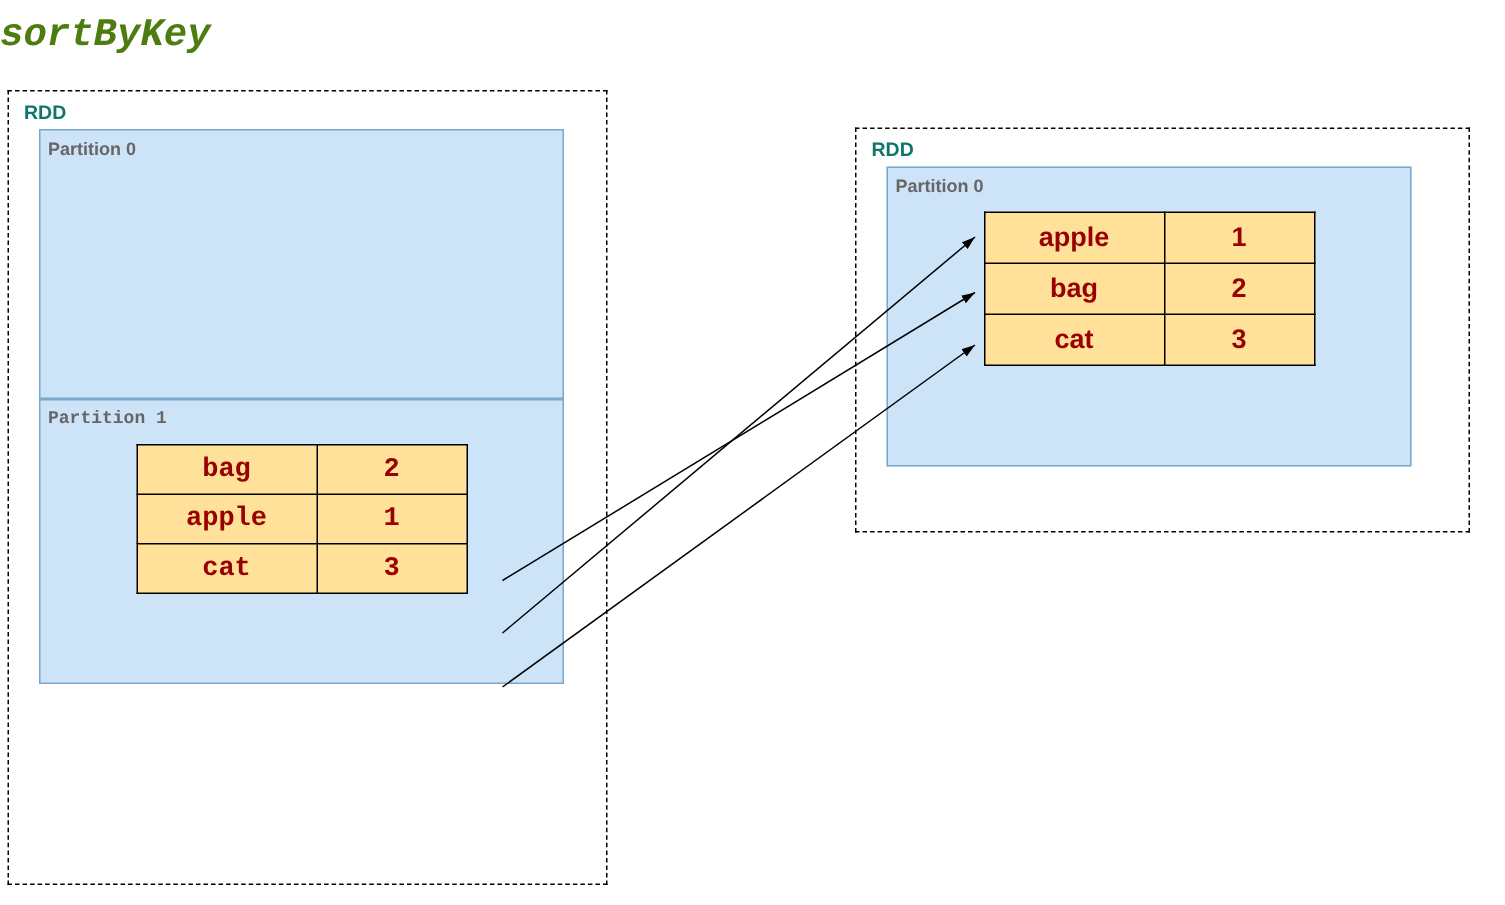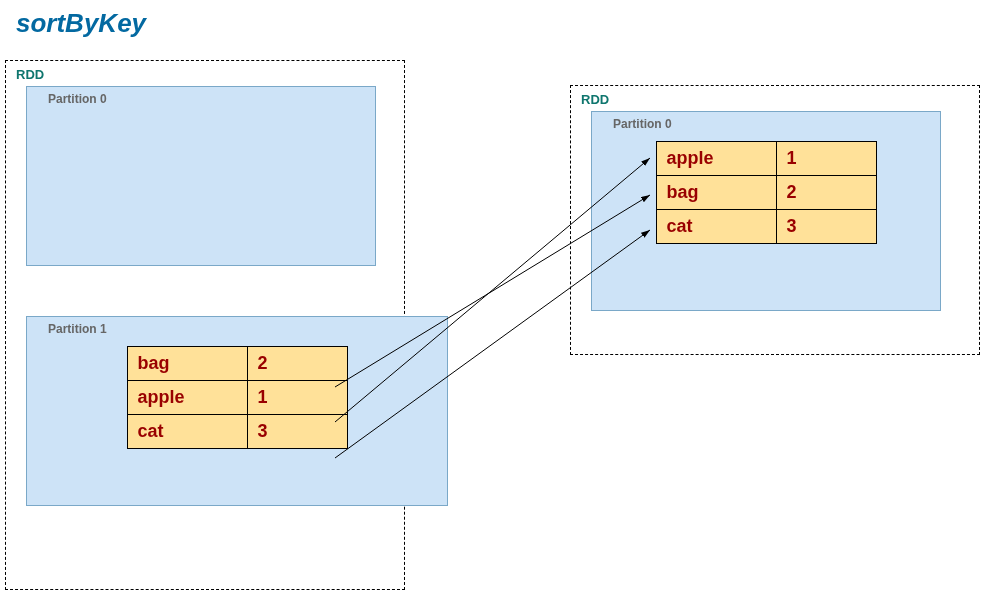--- a/index.html
+++ b/index.html
@@ -7,66 +7,67 @@
       width: 1003px;
       height: 603px;
       background: #fff;
       font-family: Arial, Helvetica, sans-serif;
       position: relative;
       overflow: hidden;
     }
     .title {
       position: absolute;
       top: 8px;
-      left: 16px;
-      color: #0369a1;
+      left: 0;
+      color: #4d7c0f;
       font-weight: bold;
       font-style: italic;
       font-size: 26px;
+      font-family: Liberation Mono, monospace;
     }
     .rdd {
       position: absolute;
       border: 1px dashed #000;
       padding: 6px 10px;
     }
     .rdd-label {
       font-size: 13px;
       font-weight: bold;
       color: #0f766e;
     }
     .partition {
       background: #cde3f7;
       border: 1px solid #7aa8c8;
-      padding: 5px 21px;
+      padding: 5px 5px;
       position: relative;
     }
     .partition-label {
       font-size: 12px;
       color: #666;
       font-weight: bold;
       margin-bottom: 4px;
     }
     .kvtable {
       border-collapse: collapse;
       margin: 10px auto 6px auto;
     }
     .kvtable td {
       border: 1px solid #000;
       background: #ffe199;
       color: #990000;
       font-weight: bold;
       font-size: 18px;
-      text-align: left;
+      text-align: center;
       padding: 6px 10px;
     }
     .kvtable td.keycell { width: 120px; }
     .kvtable td.valcell { width: 100px; }
     #rdd-left { top: 60px; left: 5px; width: 400px; height: 530px; }
     #part-left-0 { margin-top: 4px; width: 350px; height: 180px; margin-left: 10px; }
-    #part-left-1 { margin-top: 50px; width: 422px; height: 190px; margin-left: 10px; }
+    #part-left-1 { width: 350px; height: 190px; margin-left: 10px; font-family: Liberation Mono, monospace; }
     #rdd-right { top: 85px; left: 570px; width: 410px; height: 270px; }
     #part-right-0 { margin-top: 4px; width: 350px; height: 200px; margin-left: 10px; }
     svg.arrows {
       position: absolute;
       top: 0; left: 0;
       width: 1003px; height: 603px;
       pointer-events: none;
     }
   </style>
 </head>

